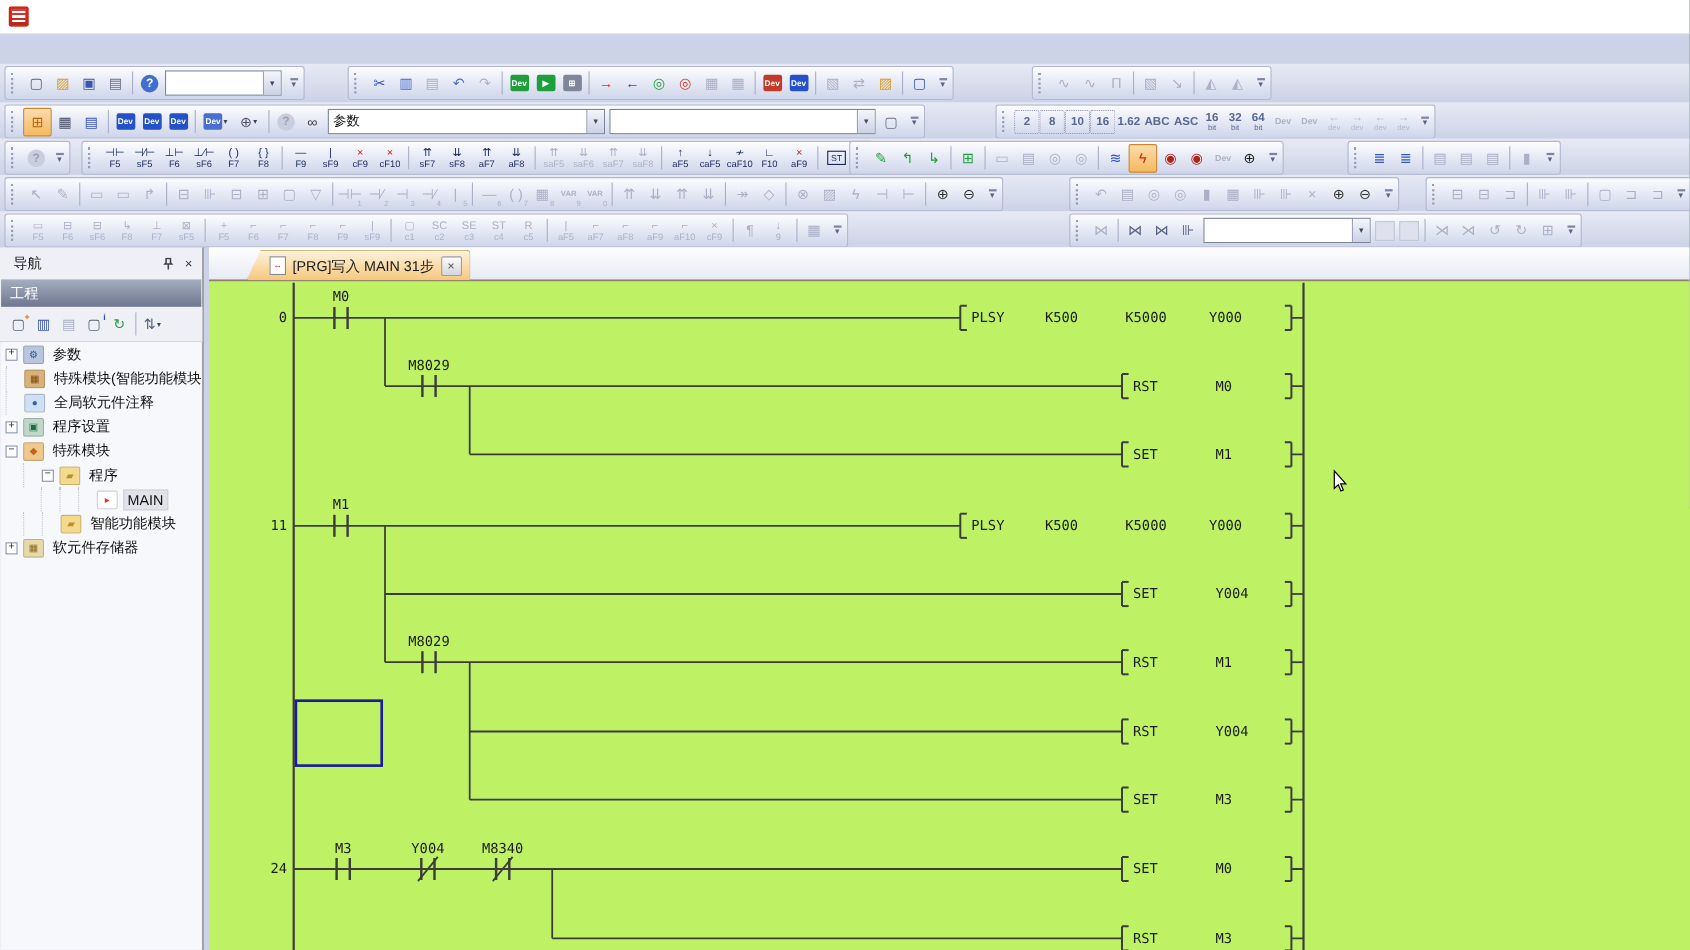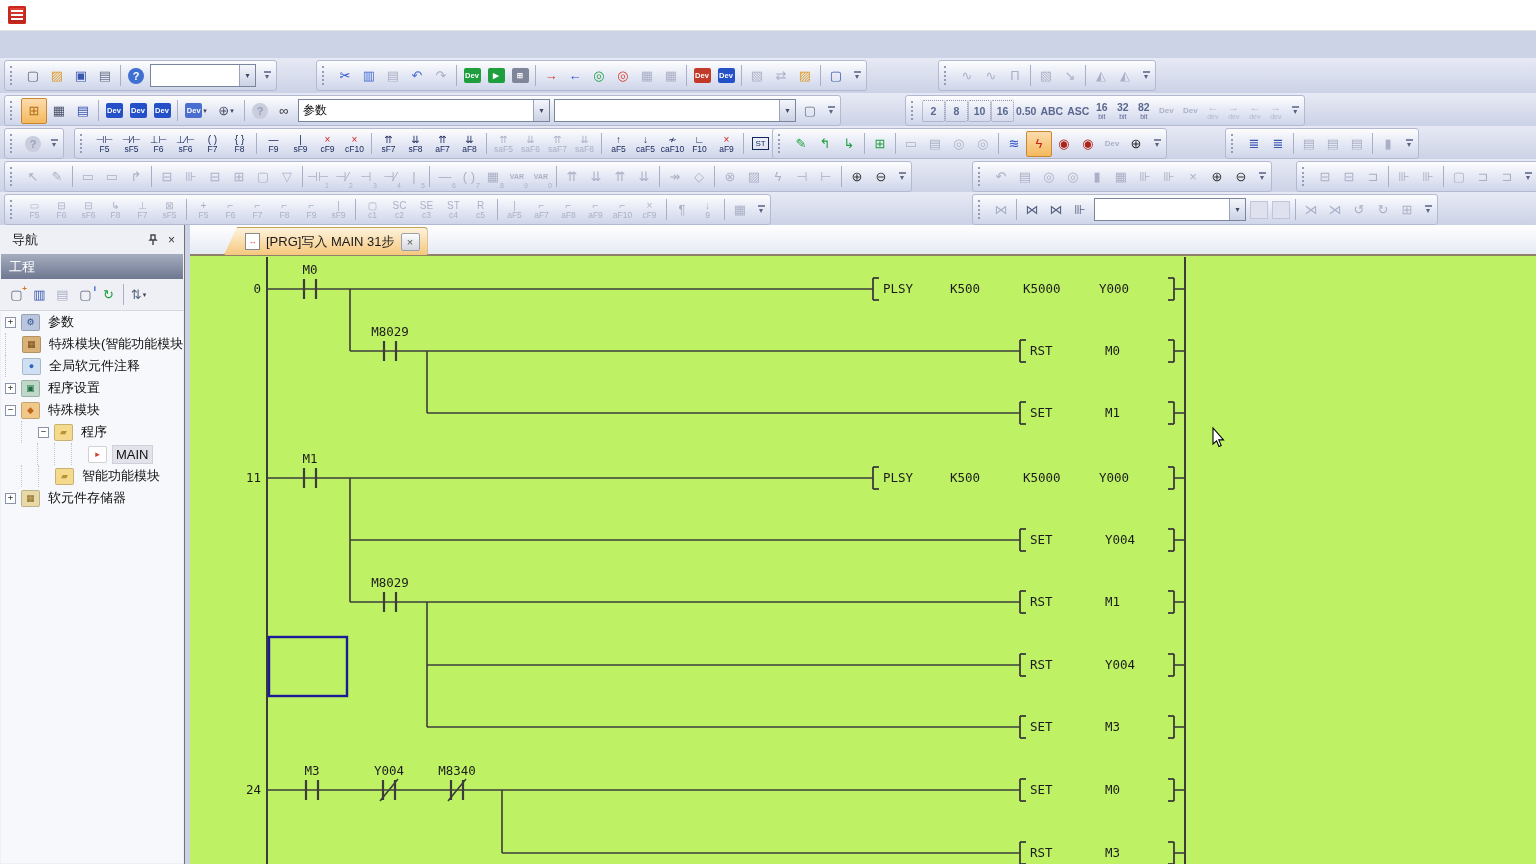--- a/index.html
+++ b/index.html
@@ -299,38 +299,38 @@
           <span class="fmt box">
             <span>8</span>
           </span>
           <span class="fmt box">
             <span>10</span>
           </span>
           <span class="fmt box">
             <span>16</span>
           </span>
           <span class="fmt">
-            <span>0.50</span>
+            <span>1.62</span>
           </span>
           <span class="fmt">
             <span>ABC</span>
           </span>
           <span class="fmt">
             <span>ASC</span>
           </span>
           <span class="fmt">
             <span>16</span>
             <span class="flb">bit</span>
           </span>
           <span class="fmt">
             <span>32</span>
             <span class="flb">bit</span>
           </span>
           <span class="fmt">
-            <span>82</span>
+            <span>64</span>
             <span class="flb">bit</span>
           </span>
           <span class="tbi dis">
             <span style="font-size: 8px; font-weight: bold;">Dev</span>
           </span>
           <span class="tbi dis">
             <span style="font-size: 8px; font-weight: bold;">Dev</span>
           </span>
           <span class="fmt dis">
             <span>←</span>

